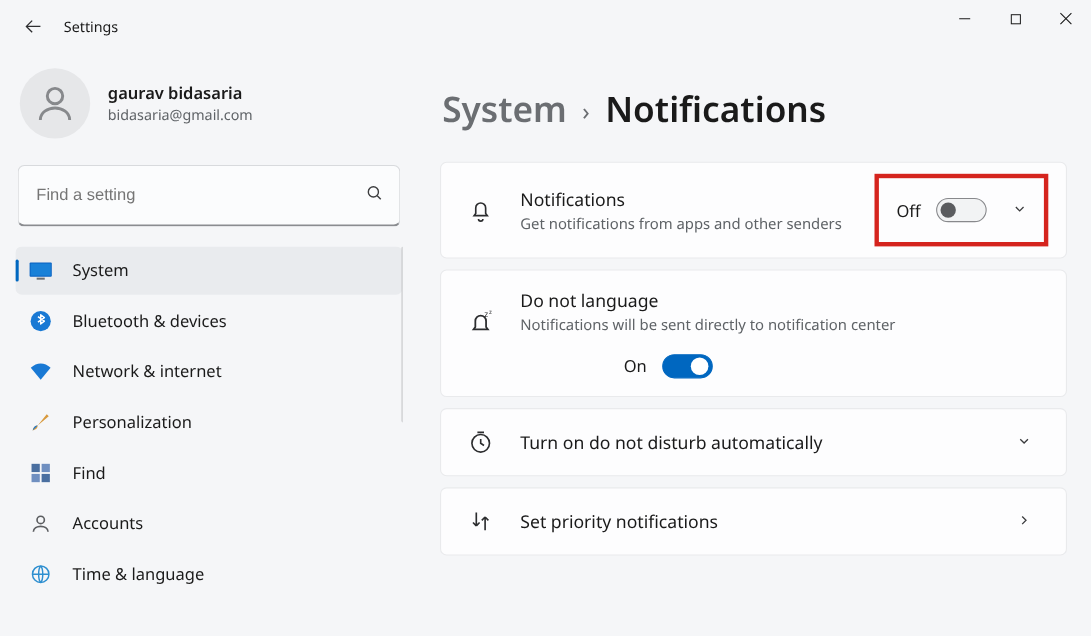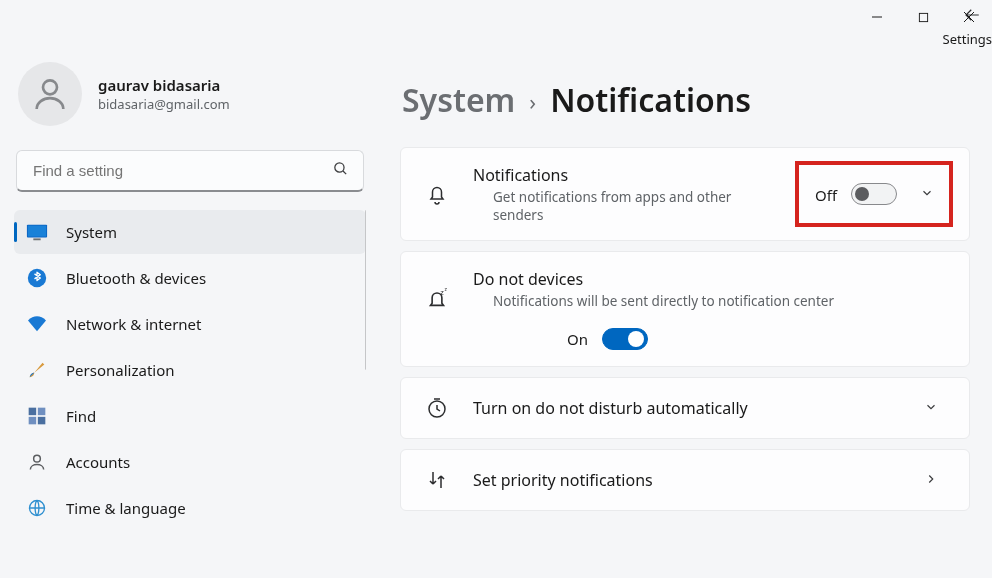--- a/index.html
+++ b/index.html
@@ -21,23 +21,22 @@
     font-family: "Segoe UI", system-ui, sans-serif;
     background: var(--bg);
     color: var(--fg);
     overflow: hidden;
   }
 
   
   .titlebar {
     height: 48px;
     display: flex;
-    align-items: flex-end;
+    align-items: center;
     position: relative;
-    flex-direction: column;
   }
   .tb-back {
     width: 40px; height: 40px;
     display:flex; align-items:center; justify-content:center;
     margin-left: 10px;
     border-radius: 4px;
   }
   .tb-title {
     font-size: 13px;
     margin-left: 8px;
@@ -74,21 +73,21 @@
     width: 64px; height: 64px;
     border-radius: 50%;
     background: #e6e7e9;
     display:flex; align-items:center; justify-content:center;
   }
   .profile-text .name { font-weight: 600; font-size: 15px; }
   .profile-text .email { font-size: 13px; color: var(--muted); }
 
   .search {
     margin: 14px 2px 18px 2px;
-    height: 42px;
+    height: 56px;
     background: #fbfcfd;
     border: 1px solid #d8dadd;
     border-bottom: 2px solid #8a8c90;
     border-radius: 6px;
     display:flex;
     align-items:center;
     padding: 12px 14px;
   }
   .search input {
     flex:1;
@@ -170,21 +169,21 @@
     gap: 22px;
   }
   .row-ico {
     width: 28px; height: 28px;
     flex:none;
     display:flex; align-items:center; justify-content:center;
     color:#2c2d2f;
   }
   .row-text { flex:1; }
   .row-title { font-size: 16px; }
-  .row-sub { font-size: 13.5px; color: var(--muted); margin-top:2px; max-width: 300px; margin-left: 20px; }
+  .row-sub { font-size: 13.5px; color: var(--muted); margin-top:2px; max-width: 300px; }
 
   .highlight-box {
     border: 4px solid var(--highlight);
     padding: 18px 6px 18px 16px;
     display:flex;
     align-items:flex-end;
     gap: 14px;
     margin: -6px -6px -6px 0;
   }
   .toggle {
@@ -372,21 +371,21 @@
     <div class="card">
       <div class="row" style="align-items:flex-start;">
         <div class="row-ico" style="margin-top:18px;">
           <svg width="26" height="26" viewBox="0 0 24 24" fill="none" stroke="#2c2d2f" stroke-width="1.5">
               <path d="M6 17h12l-1.5-2V10a4.5 4.5 0 0 0-9 0v5L6 17z"></path>
               <text x="15" y="7" font-size="7" fill="#2c2d2f" stroke="none">z</text>
               <text x="19" y="4" font-size="5" fill="#2c2d2f" stroke="none">z</text>
             </svg>
         </div>
         <div class="row-text">
-          <div class="row-title">Do not devices</div>
+          <div class="row-title">Do not language</div>
           <div class="row-sub" style="max-width:none;">Notifications will be sent directly to notification center</div>
           <div class="dnd-toggle-row">
             <span class="state-label">On</span>
             <div class="toggle on">
                 <div class="knob"></div>
               </div>
           </div>
         </div>
       </div>
     </div>

